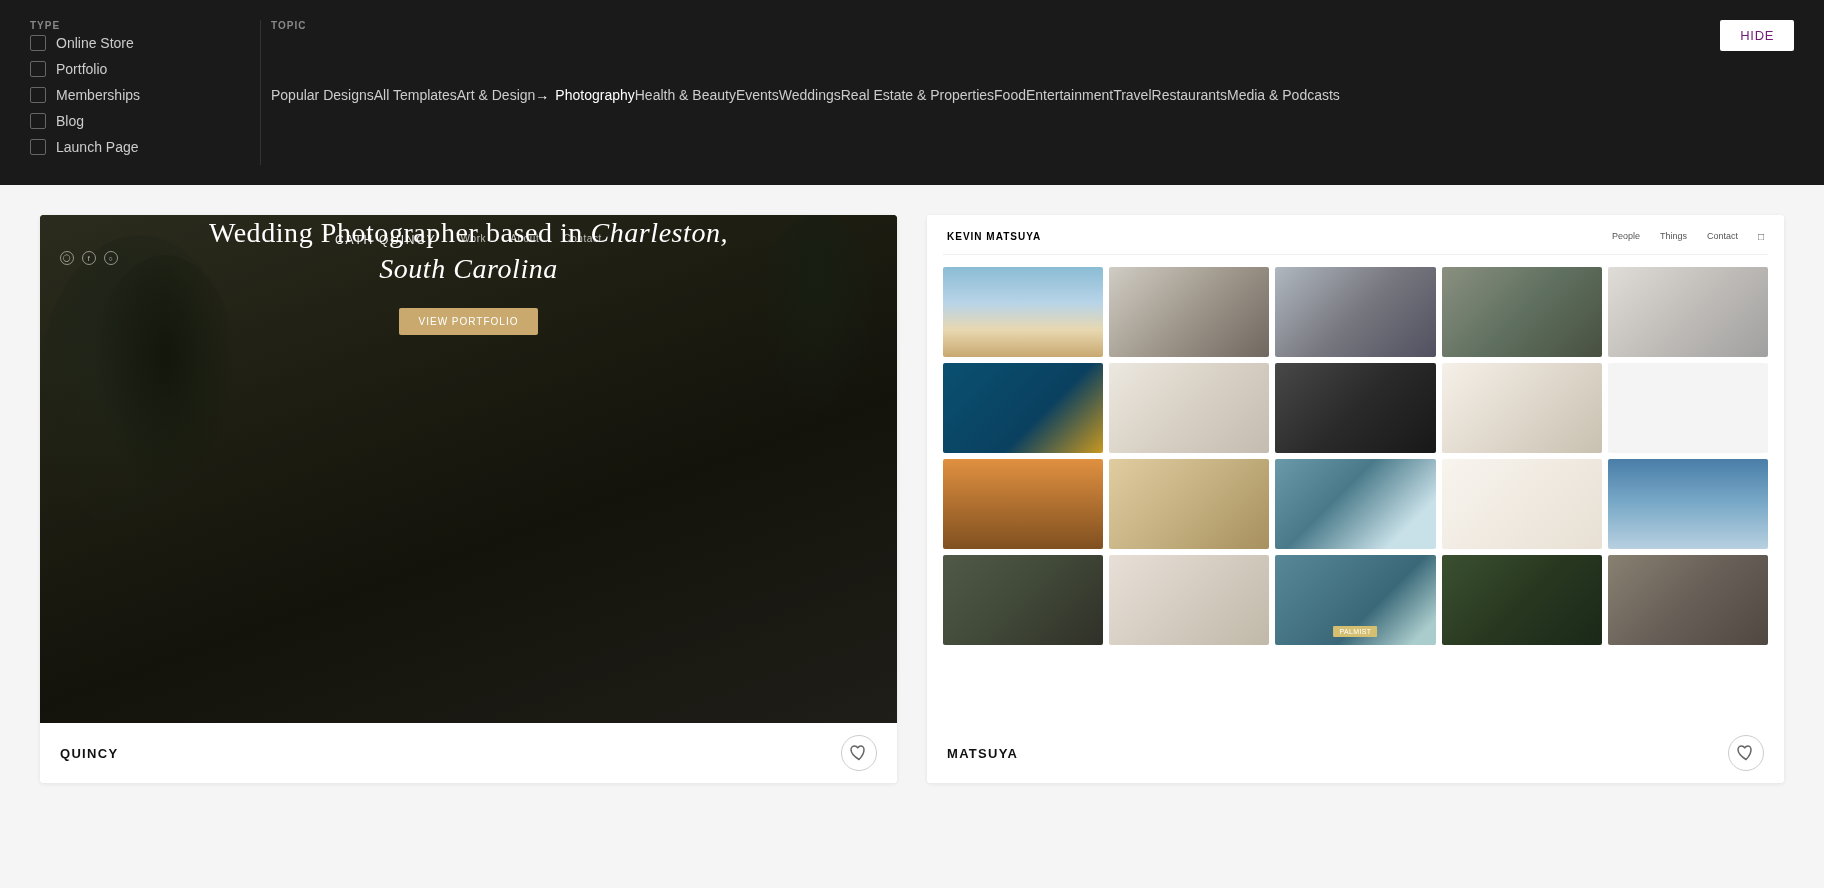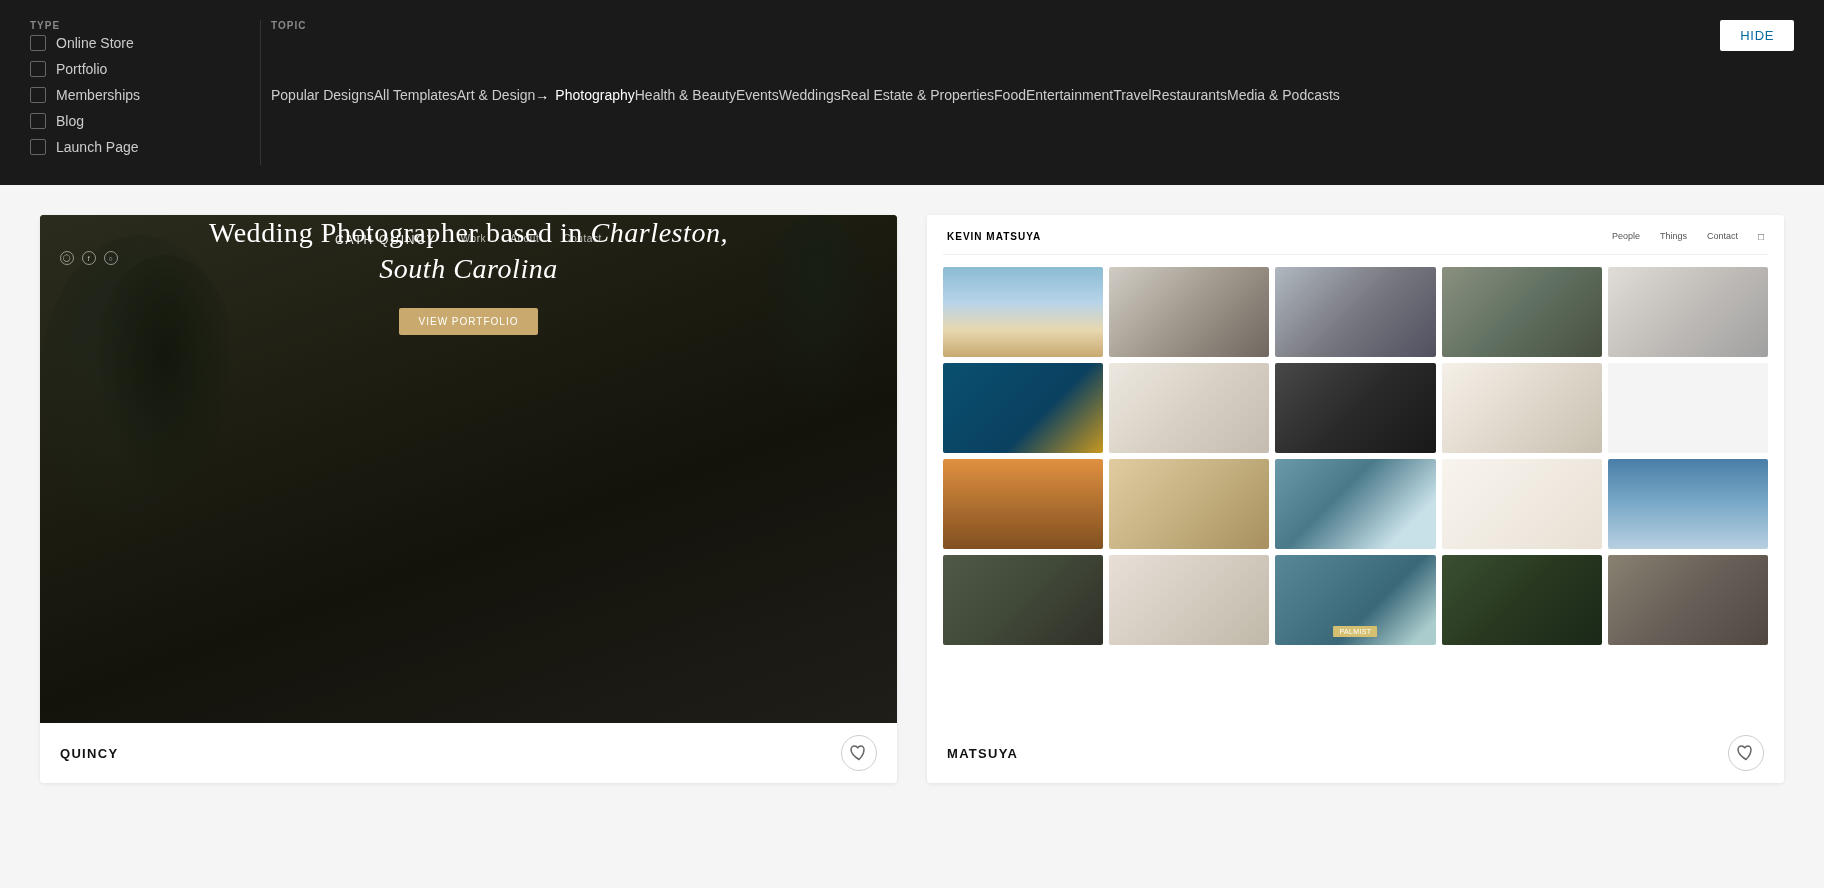--- a/index.html
+++ b/index.html
@@ -92,21 +92,21 @@
       color: #fff;
     }
 
     .arrow-icon { display: none; }
 
     .hide-button {
       position: absolute;
       top: 20px;
       right: 30px;
       background: #fff;
-      color: #0369a1;
+      color: #701a75;
       border: none;
       padding: 8px 20px;
       font-size: 13px;
       font-weight: 500;
       letter-spacing: 0.05em;
       text-transform: uppercase;
       cursor: pointer;
       border-radius: 2px;
     }
 

